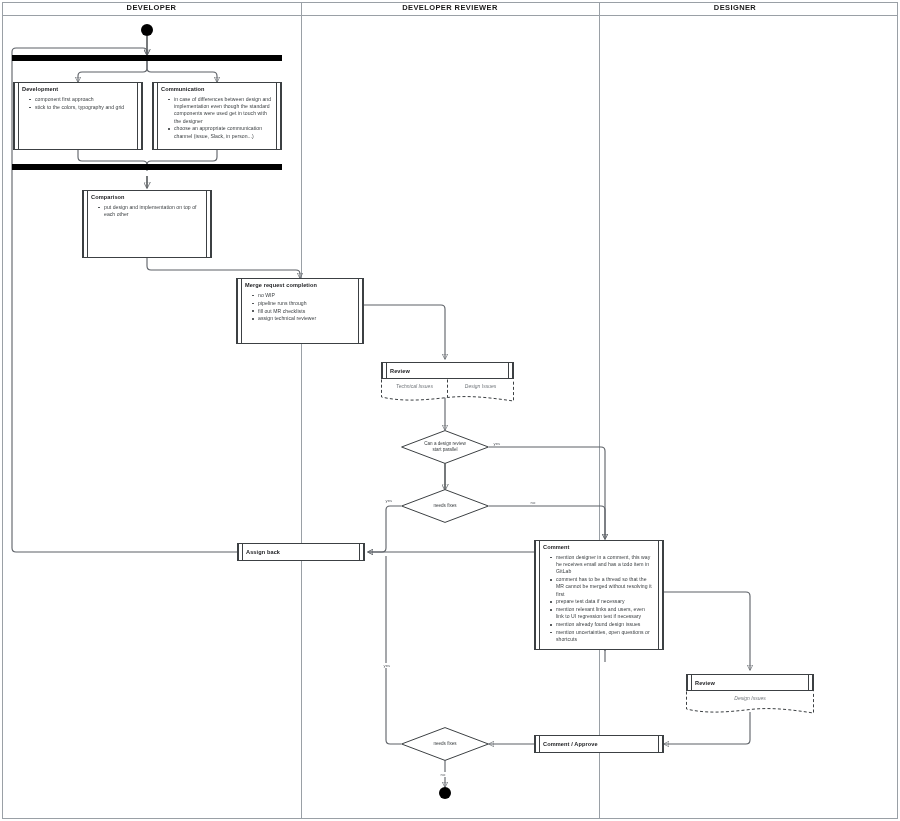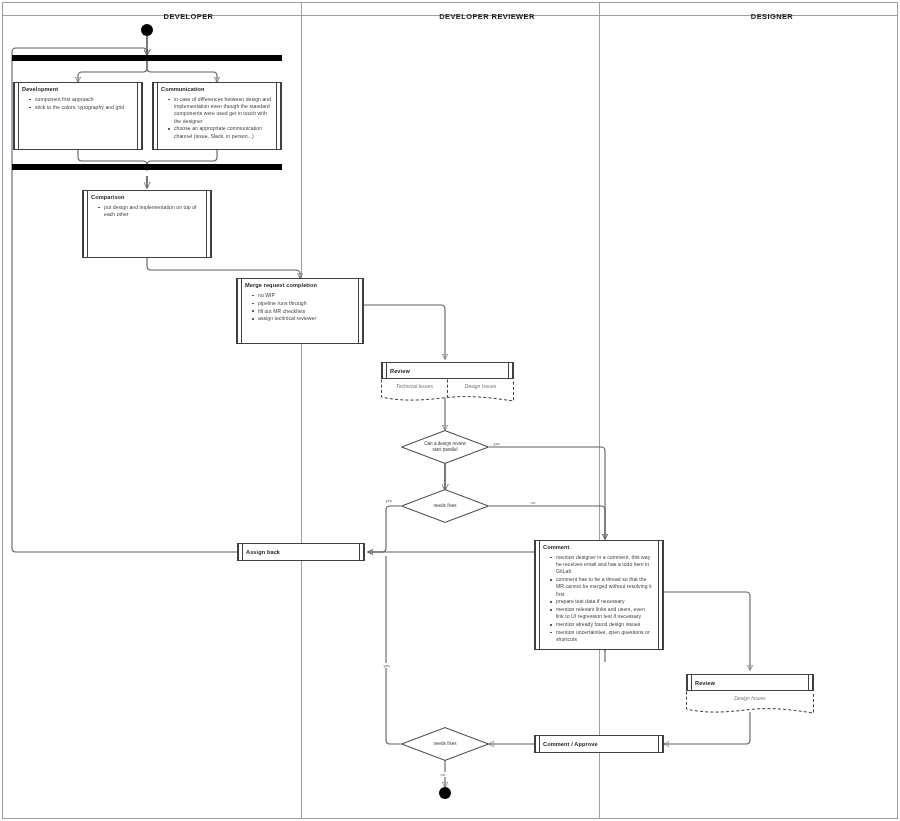--- a/index.html
+++ b/index.html
@@ -31,28 +31,27 @@
     background: #9aa0a6;
   }
   .lane-header-rule {
     position: absolute;
     left: 0; right: 0;
     height: 1px;
     background: #9aa0a6;
   }
   .lane-title {
     position: absolute;
-    top: 12px;
+    top: 3px;
     text-align: center;
     font-size: 7.5px;
     font-weight: bold;
     letter-spacing: .4px;
     color: #1a1a1a;
     font-family: "Liberation Sans", sans-serif;
-    margin-left: 37px;
   }
 
   
   #wires {
     position: absolute; left: 0; top: 0;
     width: 900px; height: 821px;
     pointer-events: none;
   }
   #wires path, #wires line { stroke: #5c6066; stroke-width: 1.1; fill: none; }
   #wires .thick { stroke:#3c4043; stroke-width: 1.4; }

